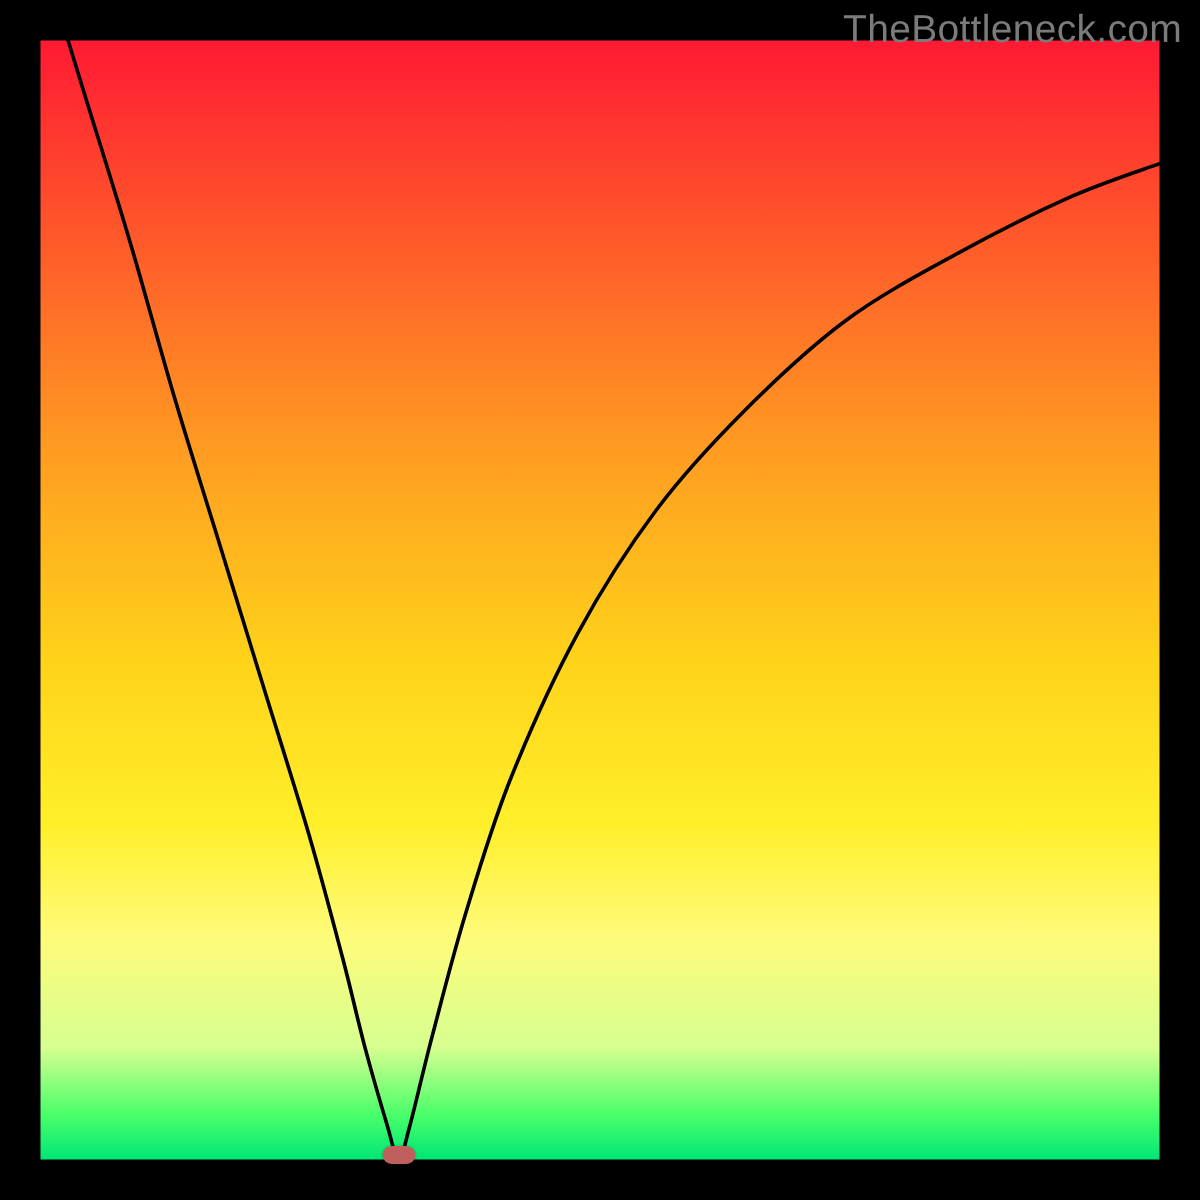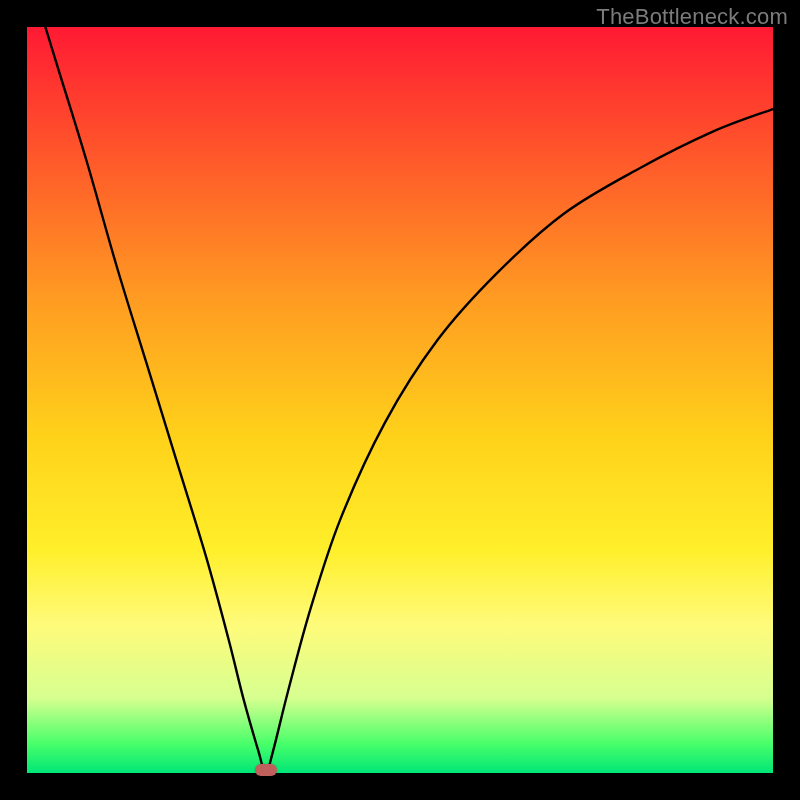--- a/index.html
+++ b/index.html
@@ -33,21 +33,21 @@
       #d6ff90 90%,
       #4aff6a 96%,
       #00e676 100%
     );
   }
   .watermark {
     position: absolute;
     top: 4px;
     right: 12px;
     color: #7b7b7b;
-    font-size: 22px;
+    font-size: 26px;
     letter-spacing: 0.2px;
     font-weight: 500;
     z-index: 10;
   }
   svg.curve {
     position: absolute;
     left: 0;
     top: 0;
     width: 746px;
     height: 746px;

